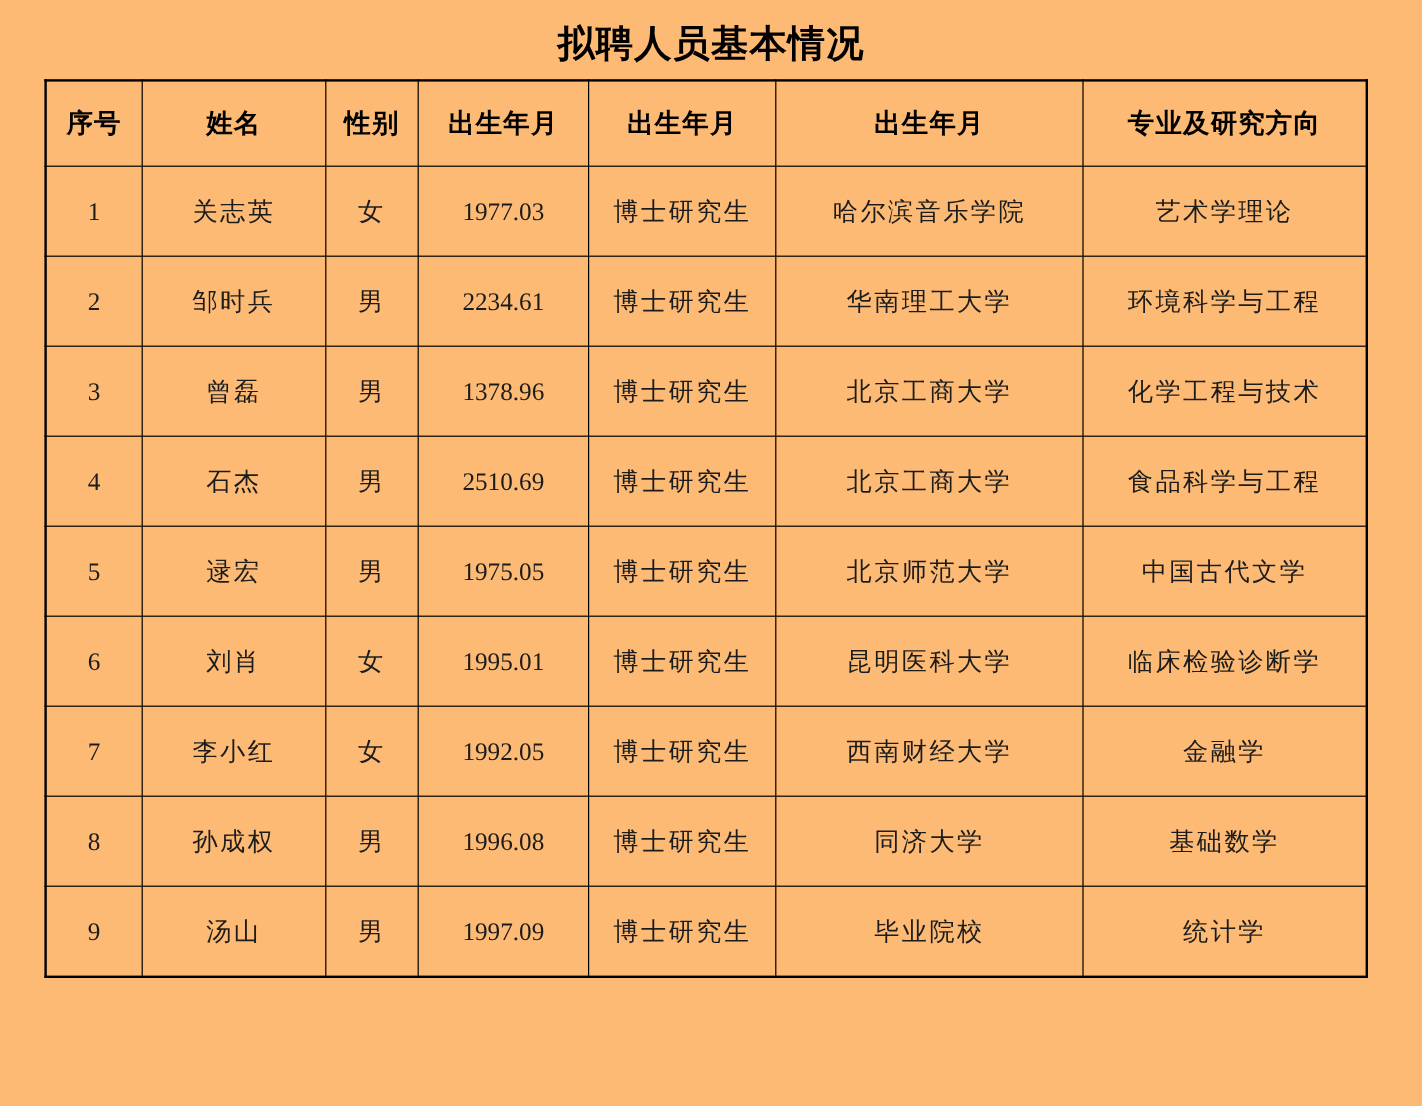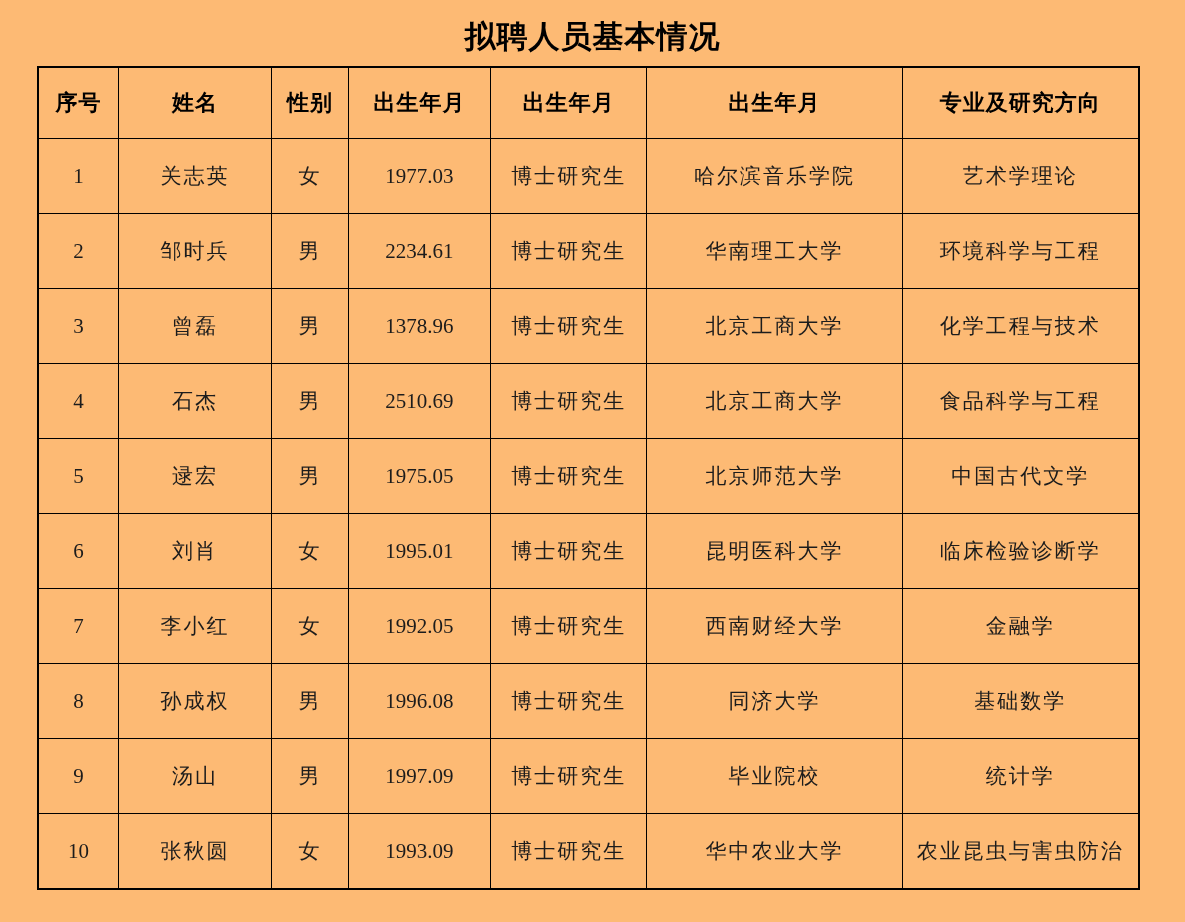--- a/index.html
+++ b/index.html
@@ -166,25 +166,16 @@
         </tr>
         <tr>
           <td class="num">9</td>
           <td>汤山</td>
           <td>男</td>
           <td class="num">1997.09</td>
           <td>博士研究生</td>
           <td>毕业院校</td>
           <td>统计学</td>
         </tr>
-        <tr>
-          <td class="num">10</td>
-          <td>张秋圆</td>
-          <td>女</td>
-          <td class="num">1993.09</td>
-          <td>博士研究生</td>
-          <td>华中农业大学</td>
-          <td>农业昆虫与害虫防治</td>
-        </tr>
       </tbody>
   </table>
 
 </div>
 
 </body></html>

